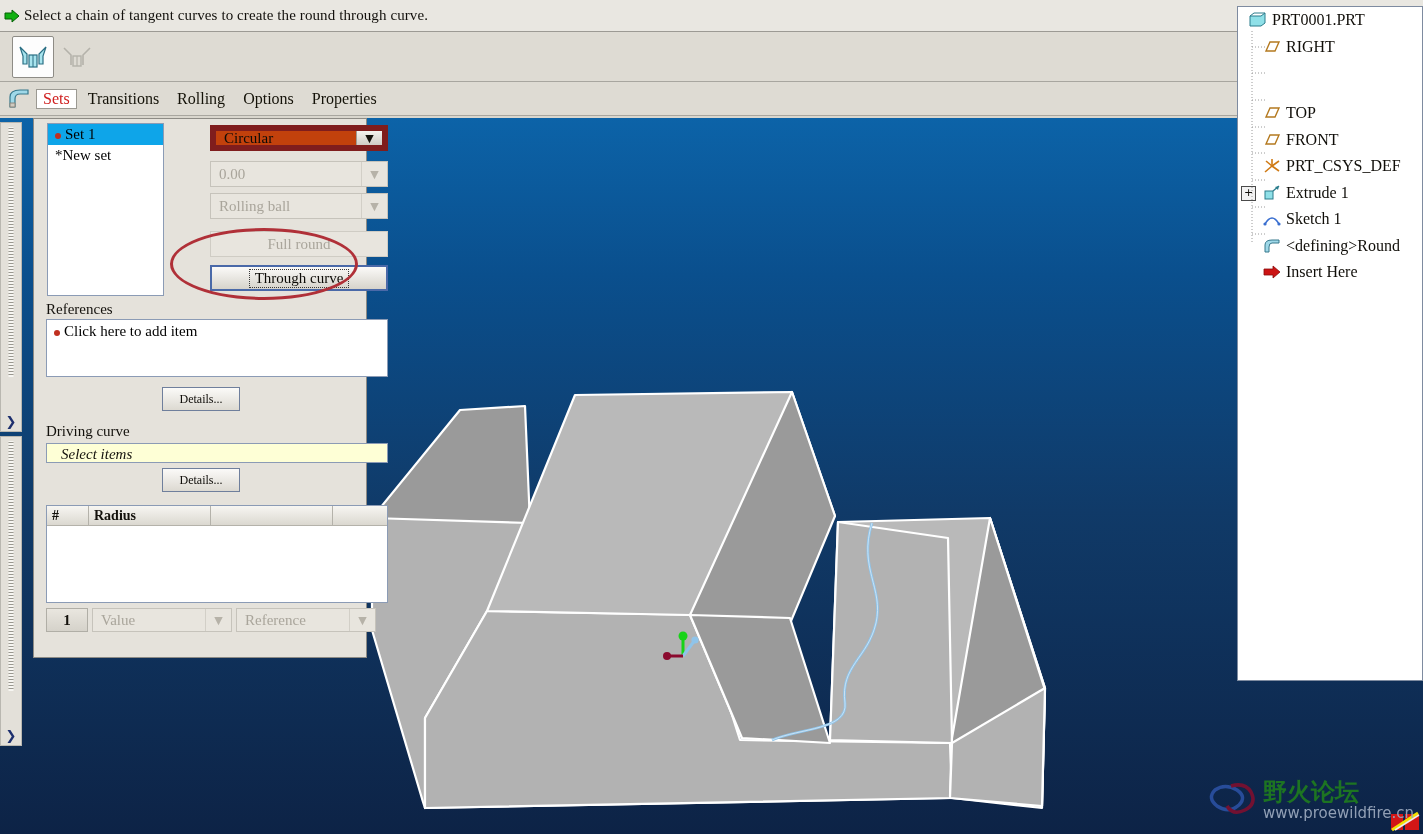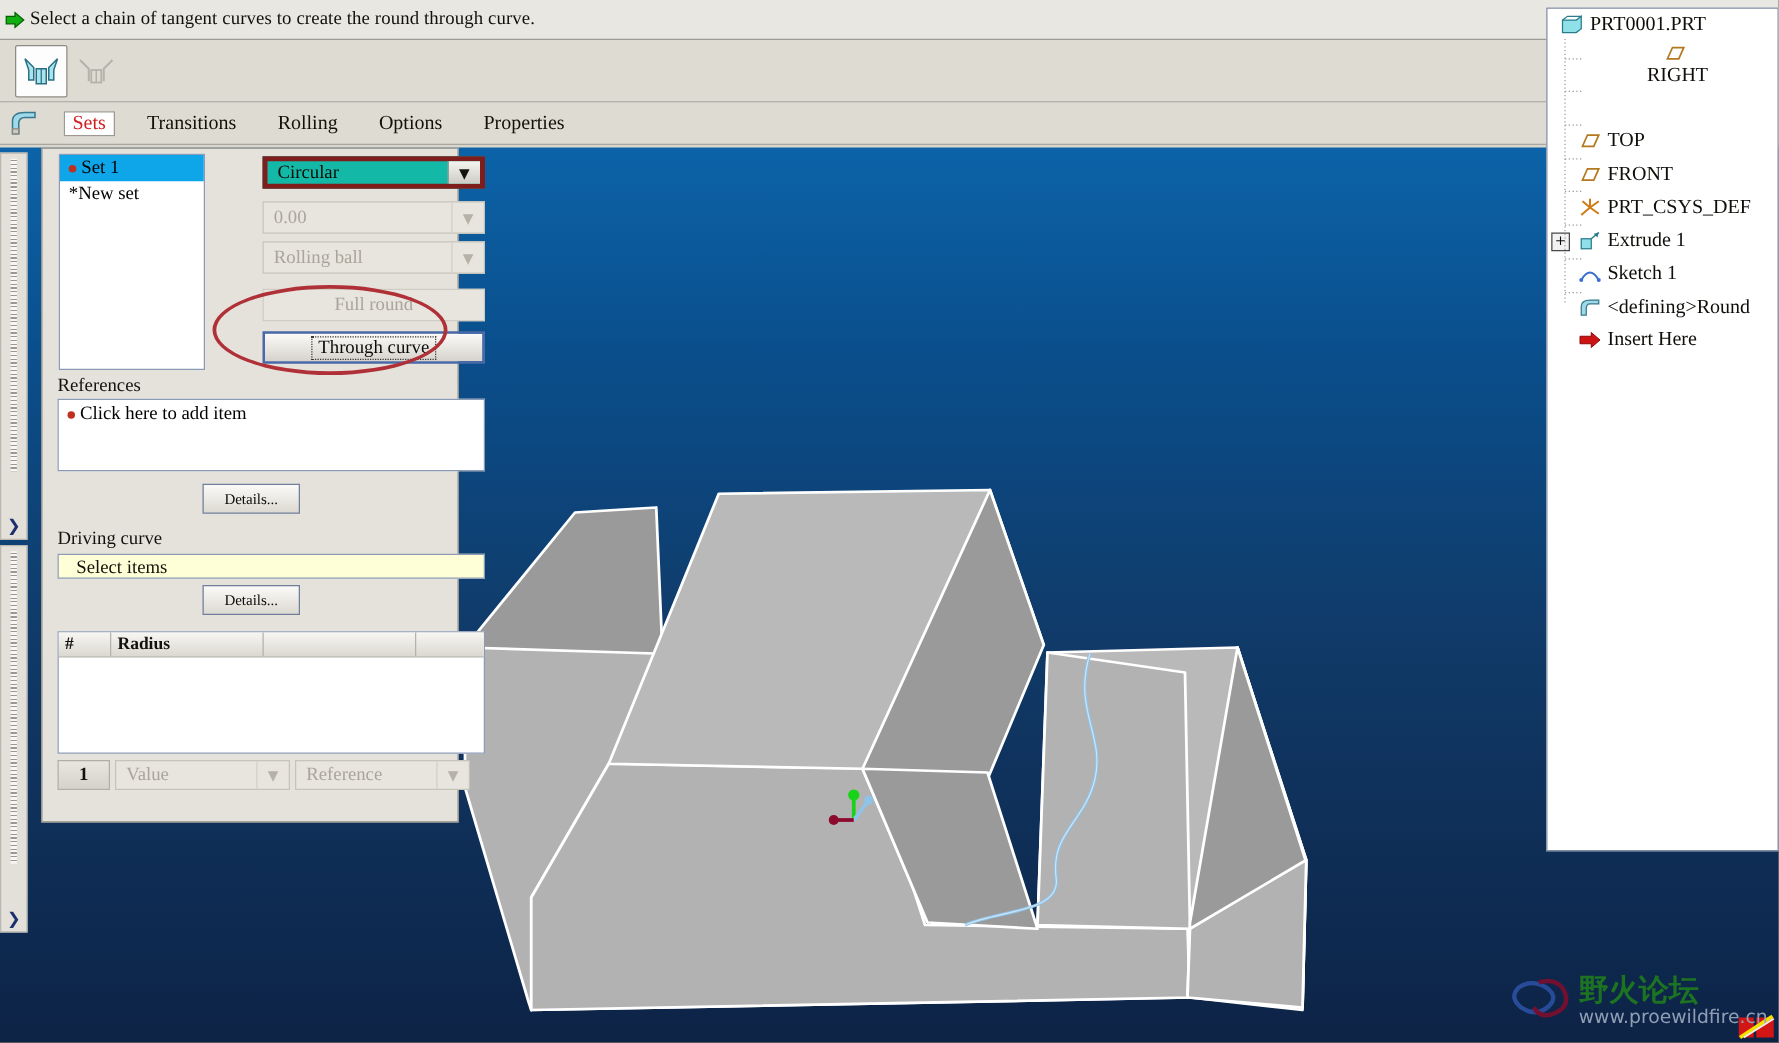--- a/index.html
+++ b/index.html
@@ -41,21 +41,21 @@
   .setrow{height:21px;line-height:21px;padding-left:7px;white-space:nowrap;}
   .setrow.sel{background:#0ea5e9;color:#000;}
   .setdot{display:inline-block;width:6px;height:6px;border-radius:50%;background:#c03020;
           vertical-align:middle;margin-right:4px;}
 
   .dd{position:absolute;left:176px;width:178px;height:26px;box-sizing:border-box;
       display:flex;align-items:center;font-size:15px;}
   .dd .lbl{flex:1;padding-left:8px;white-space:nowrap;overflow:hidden;}
   .dd .arw{width:26px;height:100%;display:flex;align-items:center;justify-content:center;
            font-family:"DejaVu Sans",sans-serif;font-size:11px;box-sizing:border-box;}
-  .dd.en{background:#14b8a6;border:4px solid #7f1d1d;color:#0d0b07;gap:26px;}
+  .dd.en{background:#c2410c;border:6px solid #7f1d1d;color:#0d0b07;gap:26px;}
   .dd.en .arw{background:linear-gradient(#f4f3ef,#cfccc4);border-left:1px solid #9d9b94;color:#15130d;}
   .dd.di{background:#e8e5de;border:1px solid #c6c3bb;color:#a9a59b;}
   .dd.di .arw{color:#b6b2a8;border-left:1px solid #d2cfc7;}
 
   .pbtn{position:absolute;left:176px;width:178px;height:26px;box-sizing:border-box;
         font-size:15px;display:flex;align-items:center;justify-content:center;}
   .pbtn.di{background:#e8e5de;border:1px solid #cfccc4;color:#a9a59b;}
   .pbtn.focus{background:linear-gradient(#fbfaf8,#d6d3cb);border:2px solid #4a69a8;color:#0d0b07;}
   .pbtn.focus .inner{border:1px dotted #3a3a3a;padding:0 5px;}
 
@@ -163,21 +163,21 @@
     </div>
     <div class="icobtn dis">
       <svg viewBox="0 0 40 40" width="40" height="40">
         <path d="M7 11 L14 18 L14 28 M33 11 L26 18 L26 28" fill="none" stroke="#b4b2aa" stroke-width="1.6"></path>
         <rect x="16" y="19" width="8" height="10" fill="none" stroke="#b4b2aa" stroke-width="1.4"></rect>
         <line x1="20" y1="19" x2="20" y2="29" stroke="#b4b2aa" stroke-width="1.2"></line>
       </svg>
     </div>
   </div>
 
-  <div id="tabrow" style="z-index:6;gap:15px;">
+  <div id="tabrow" style="z-index:6;">
     <svg class="roundico" viewBox="0 0 26 24">
       <path d="M4 20 L4 10 Q4 3 14 3 L22 3 L22 7 L14 7 Q9 7 9 12 L9 20 Z" fill="#9fd8e8" stroke="#36788c" stroke-width="1.2"></path>
       <path d="M4 20 L9 20 L9 16 L4 16 Z" fill="#cfcac0" stroke="#8a867c" stroke-width="1"></path>
     </svg>
     <span class="tab active">Sets</span>
     <span class="tab">Transitions</span>
     <span class="tab">Rolling</span>
     <span class="tab">Options</span>
     <span class="tab">Properties</span>
   </div>
@@ -226,21 +226,21 @@
     <div class="listbox" style="left:12px;top:200px;width:342px;height:58px;">
       <div class="itm">
         <span class="setdot"></span><span>Click here to add item</span>
       </div>
     </div>
     <div class="dbtn" style="left:128px;top:268px;width:78px;">
       <span>Details...</span>
     </div>
 
     <div class="plabel" style="left:12px;top:304px;">Driving curve</div>
-    <div class="selitems" style="left:12px;top:324px;width:342px;height:20px;">
+    <div class="selitems" style="left:12px;top:324px;width:342px;height:20px;font-style:italic;">
       <span>Select items</span>
     </div>
     <div class="dbtn" style="left:128px;top:349px;width:78px;">
       <span>Details...</span>
     </div>
 
     <div class="listbox" style="left:12px;top:386px;width:342px;height:98px;">
       <div class="tblhdr" style="position:relative;left:0;top:0;width:100%;">
         <div class="c" style="width:42px;">#</div>
         <div class="c" style="width:122px;">Radius</div>
@@ -264,21 +264,21 @@
 
   <div id="tree" style="z-index:7;">
     <div class="trow" style="padding-left:10px;">
       <svg class="tico" viewBox="0 0 20 18">
         <polygon points="2,5 13,5 17,2 17,12 13,15 2,15" fill="#8fe0e8" stroke="#2a7c8c" stroke-width="1"></polygon>
         <polyline points="2,5 6,2 17,2" fill="none" stroke="#2a7c8c" stroke-width="1"></polyline>
       </svg>
       <span>PRT0001.PRT</span>
     </div>
 
-    <div class="trow" style="padding-left:24px;flex-direction:column;">
+    <div class="trow" style="padding-left:24px;">
       <svg class="tico" viewBox="0 0 20 18">
         <polygon points="4,13 8,4 17,4 13,13" fill="none" stroke="#b4791f" stroke-width="1.4"></polygon>
       </svg>
       <span>RIGHT</span>
     </div>
     <div class="trow" style="padding-left:24px;margin-top:40px;">
       <svg class="tico" viewBox="0 0 20 18">
         <polygon points="4,13 8,4 17,4 13,13" fill="none" stroke="#b4791f" stroke-width="1.4"></polygon>
       </svg>
       <span>TOP</span>

